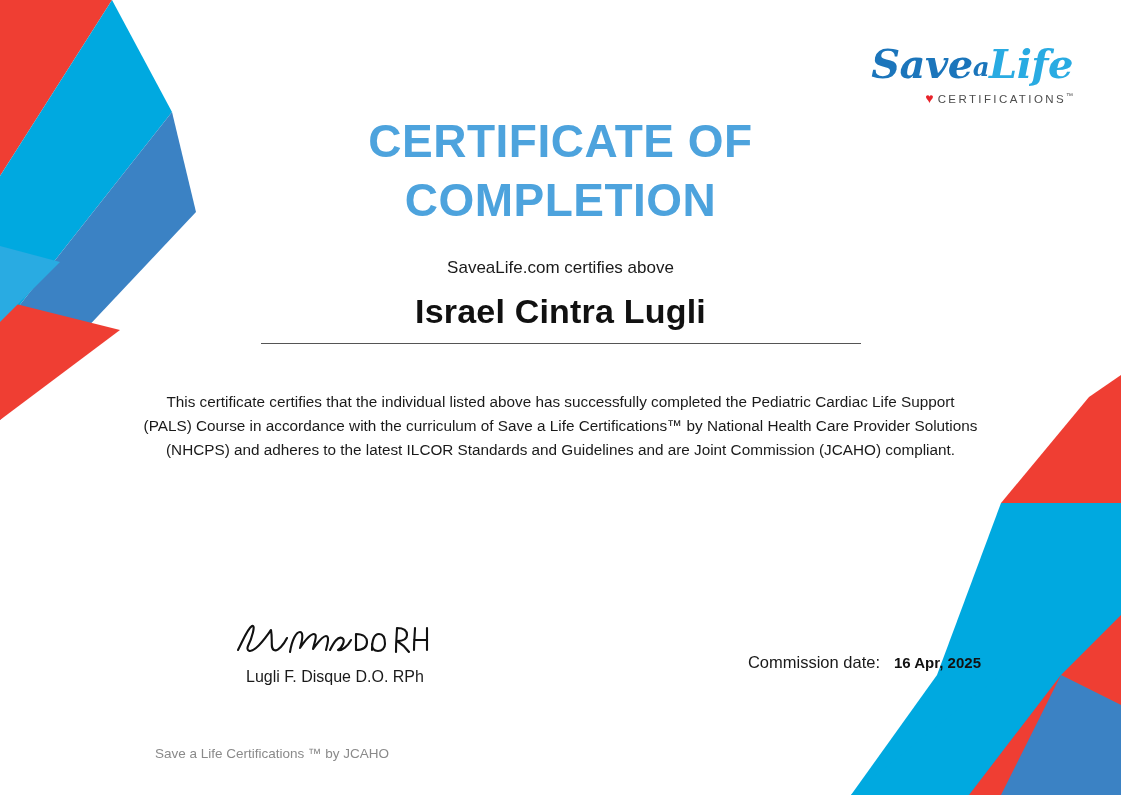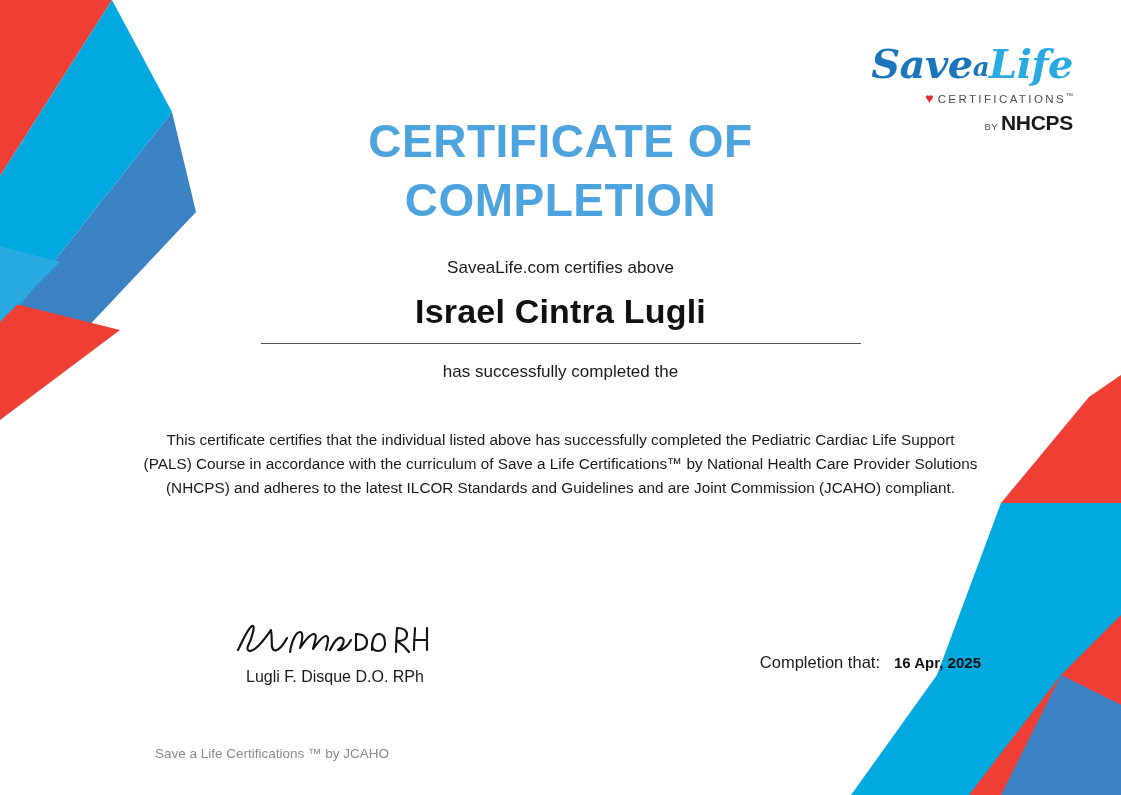--- a/index.html
+++ b/index.html
@@ -232,34 +232,30 @@
     </svg>
   </div>
 
   <div class="logo">
     <div class="logo-word">
       <span class="logo-save">Save</span><span class="logo-a">a</span><span class="logo-life">Life</span>
     </div>
     <div class="logo-sub">
       <span class="logo-heart">♥</span><span>CERTIFICATIONS</span><span class="logo-tm">™</span>
     </div>
-    <div class="logo-by">
-      <span class="by-small">BY</span><span class="nhcps">NHCPS</span>
-    </div>
   </div>
 
   <div class="content">
     <div class="title">CERTIFICATE OF COMPLETION</div>
 
     <div class="certifies">SaveaLife.com certifies above</div>
 
     <div class="recipient">Israel Cintra Lugli</div>
     <div class="rule"></div>
 
-    <div class="completed-the">has successfully completed the</div>
 
 
     <div class="blurb">This certificate certifies that the individual listed above has successfully completed the Pediatric Cardiac Life Support (PALS) Course in accordance with the curriculum of Save a Life Certifications™ by National Health Care Provider Solutions (NHCPS) and adheres to the latest ILCOR Standards and Guidelines and are Joint Commission (JCAHO) compliant.</div>
   </div>
 
   <div class="footer-row">
     <div class="sig-block">
       <div class="sig-mark">
         <svg width="210" height="42" viewBox="0 0 210 42" aria-hidden="true">
           <g fill="none" stroke="#111" stroke-width="2.1" stroke-linecap="round" stroke-linejoin="round">
@@ -270,20 +266,20 @@
             <path d="M142 30 C142 20, 144 14, 149 14 C154 14, 155 20, 155 24 C155 28, 152 31, 148 31 C144 31, 142 28, 142 24"></path>
             <path d="M166 32 C166 20, 167 12, 167 8 M167 8 C174 8, 177 11, 177 15 C177 19, 173 21, 167 21 M167 21 C172 24, 176 28, 179 32"></path>
             <path d="M184 30 C184 20, 185 12, 185 8 M197 30 C197 20, 197 12, 197 8 M184 20 L197 20"></path>
           </g>
         </svg>
       </div>
       <div class="sig-name">Lugli F. Disque D.O. RPh</div>
     </div>
 
     <div class="date-block">
-      <span class="date-label">Completion that:</span>
+      <span class="date-label">Commission date:</span>
       <span class="date-value">16 Apr, 2025</span>
     </div>
   </div>
 
   <div class="bottom-note">Save a Life Certifications ™ by JCAHO</div>
 
 </div>
 
 </body></html>

